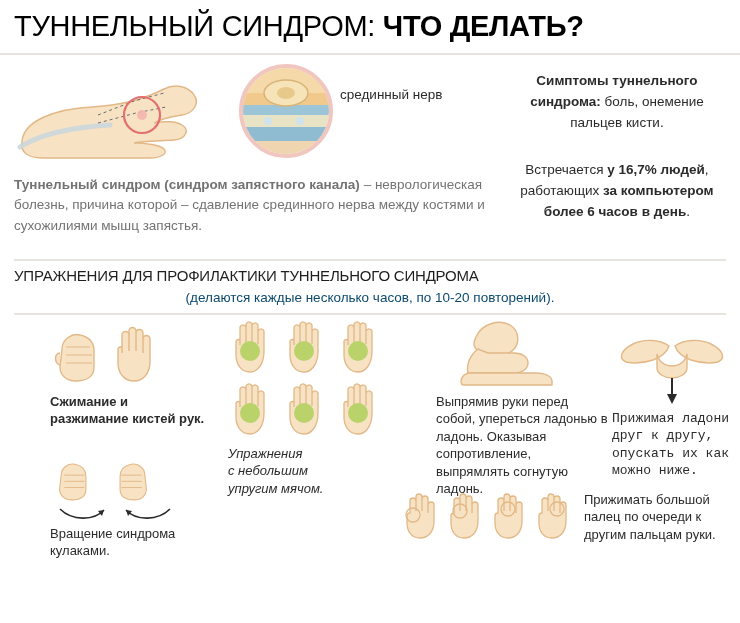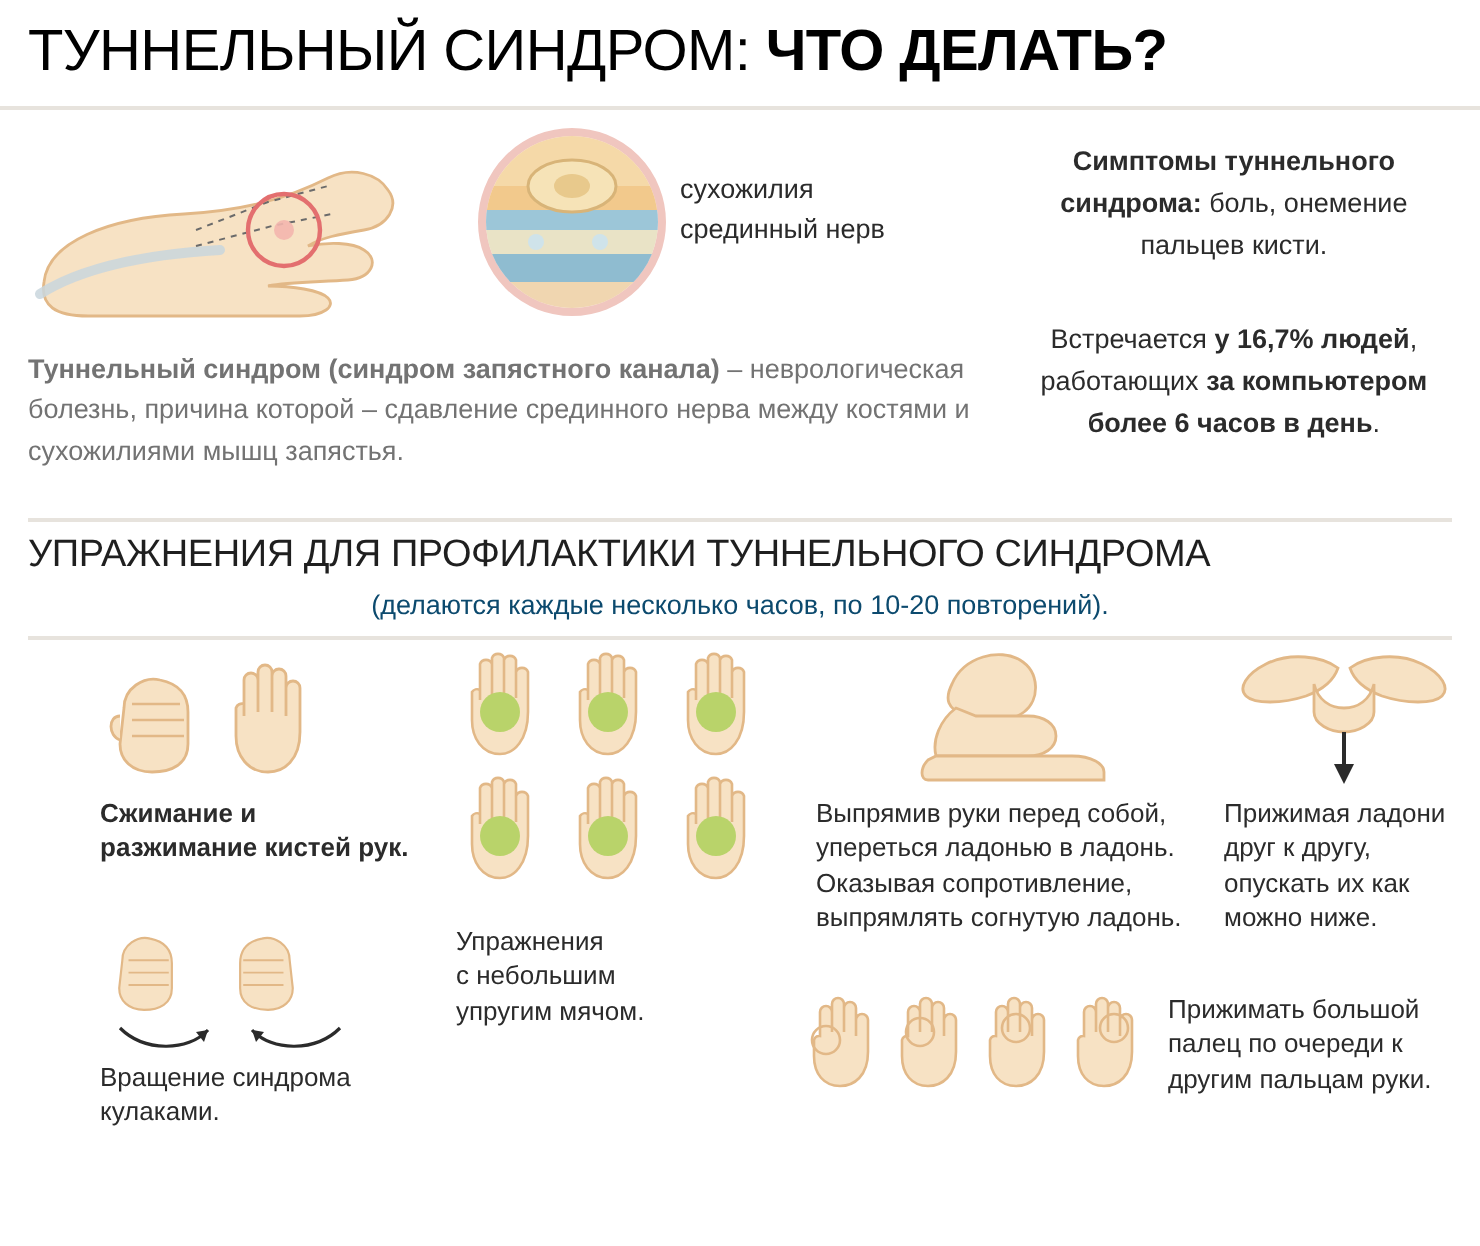--- a/index.html
+++ b/index.html
@@ -72,21 +72,21 @@
   .side-note b { font-weight: bold; }
 
   
   .section2-rule {
     height: 2px;
     background: #e7e3dd;
     margin: 10px 14px 0 14px;
   }
   .section2-title {
     padding: 6px 14px 0 14px;
-    font-size: 19px;
+    font-size: 15px;
     letter-spacing: -0.2px;
     white-space: nowrap;
     color: #1f1f1f;
   }
   .section2-sub {
     text-align: center;
     font-size: 13.5px;
     padding-top: 6px;
     color: #0c4a6e;
   }
@@ -155,21 +155,20 @@
             <rect x="0" y="78" width="96" height="20" fill="#f0d6b0"></rect>
             <ellipse cx="48" cy="30" rx="22" ry="13" fill="#f6e3b7" stroke="#d8b478" stroke-width="1.5"></ellipse>
             <ellipse cx="48" cy="30" rx="9" ry="6" fill="#e8c98c"></ellipse>
             <circle cx="30" cy="58" r="4" fill="#cfe3ea"></circle>
             <circle cx="62" cy="58" r="4" fill="#cfe3ea"></circle>
           </g>
         </svg>
       </div>
 
       <div class="labels">
-        <div>сухожилия</div>
         <div>срединный нерв</div>
       </div>
     </div>
 
     <div class="para">
       <b>Туннельный синдром (синдром запястного канала)</b><span> – неврологическая болезнь, причина которой – сдавление срединного нерва между костями и сухожилиями мышц запястья.</span>
     </div>
   </div>
 
   <div class="top-right">
@@ -259,39 +258,39 @@
                  C36 48, 29 55, 22 55 C13 55, 8 47, 8 38 L8 24 A3 3 0 0 1 12 23 Z" fill="#f7e2c4" stroke="#e2b887" stroke-width="1.3"></path>
         <circle cx="22" cy="34" r="10" fill="#b9d36a"></circle>
       </svg>
       <svg width="50" height="58" viewBox="0 0 50 58">
         <path d="M12 28 L12 10 A3.2 3.2 0 0 1 18 10 L18 26 L18 7 A3.2 3.2 0 0 1 24 7 L24 26 L24 8
                  A3.2 3.2 0 0 1 30 8 L30 27 L30 14 A3.2 3.2 0 0 1 36 14 L36 34
                  C36 48, 29 55, 22 55 C13 55, 8 47, 8 38 L8 24 A3 3 0 0 1 12 23 Z" fill="#f7e2c4" stroke="#e2b887" stroke-width="1.3"></path>
         <circle cx="22" cy="34" r="10" fill="#b9d36a"></circle>
       </svg>
     </div>
-    <div class="ex-cap" style="margin-top:20px; white-space:pre-line;">Упражнения
+    <div class="ex-cap" style="margin-top:8px; white-space:pre-line;font-style:italic;">Упражнения
 с небольшим
 упругим мячом.</div>
   </div>
 
   <div class="ex" style="left:408px; top:0px; width:200px;">
     <div style="display:flex; justify-content:center;">
       <svg width="120" height="74" viewBox="0 0 120 74">
         <path d="M28 22 C34 8, 52 4, 62 10 C72 16, 72 30, 64 36 C56 42, 42 42, 34 38
                  C26 34, 24 30, 28 22 Z" fill="#f7e2c4" stroke="#e2b887" stroke-width="1.4"></path>
         <path d="M30 34 C22 40, 18 50, 20 58 L66 58 C74 58, 80 54, 80 48
                  C80 42, 74 38, 66 38 L40 38 Z" fill="#f7e2c4" stroke="#e2b887" stroke-width="1.4"></path>
         <path d="M20 58 L88 58 C98 58, 104 62, 104 66 L104 70 L16 70 C12 70, 12 64, 16 60 Z" fill="#f7e2c4" stroke="#e2b887" stroke-width="1.4"></path>
       </svg>
     </div>
-    <div class="ex-cap" style="margin-top:4px;">Выпрямив руки перед собой, упереться ладонью в ладонь. Оказывая сопротивление, выпрямлять согнутую ладонь.</div>
-  </div>
-
-  <div class="ex" style="left:612px; top:0px; width:120px;">
+    <div class="ex-cap" style="margin-top:4px;margin-left:28px;">Выпрямив руки перед собой, упереться ладонью в ладонь. Оказывая сопротивление, выпрямлять согнутую ладонь.</div>
+  </div>
+
+  <div class="ex" style="left:612px; top:17px; width:120px;font-family:Liberation Mono, monospace;">
     <div style="display:flex; justify-content:center;">
       <svg width="110" height="74" viewBox="0 0 110 74">
         <path d="M52 14 C44 8, 28 6, 16 12 C6 17, 2 24, 6 28 C10 32, 24 32, 36 28
                  C44 25, 50 20, 52 14 Z" fill="#f7e2c4" stroke="#e2b887" stroke-width="1.4"></path>
         <path d="M58 14 C66 8, 82 6, 94 12 C104 17, 108 24, 104 28 C100 32, 86 32, 74 28
                  C66 25, 60 20, 58 14 Z" fill="#f7e2c4" stroke="#e2b887" stroke-width="1.4"></path>
         <path d="M40 22 C42 30, 48 34, 55 34 C62 34, 68 30, 70 22 L70 36 C70 42, 62 46, 55 46
                  C48 46, 40 42, 40 36 Z" fill="#f7e2c4" stroke="#e2b887" stroke-width="1.4"></path>
         <line x1="55" y1="46" x2="55" y2="66" stroke="#2b2b2b" stroke-width="2"></line>
         <polygon points="55,72 50,62 60,62" fill="#2b2b2b"></polygon>

